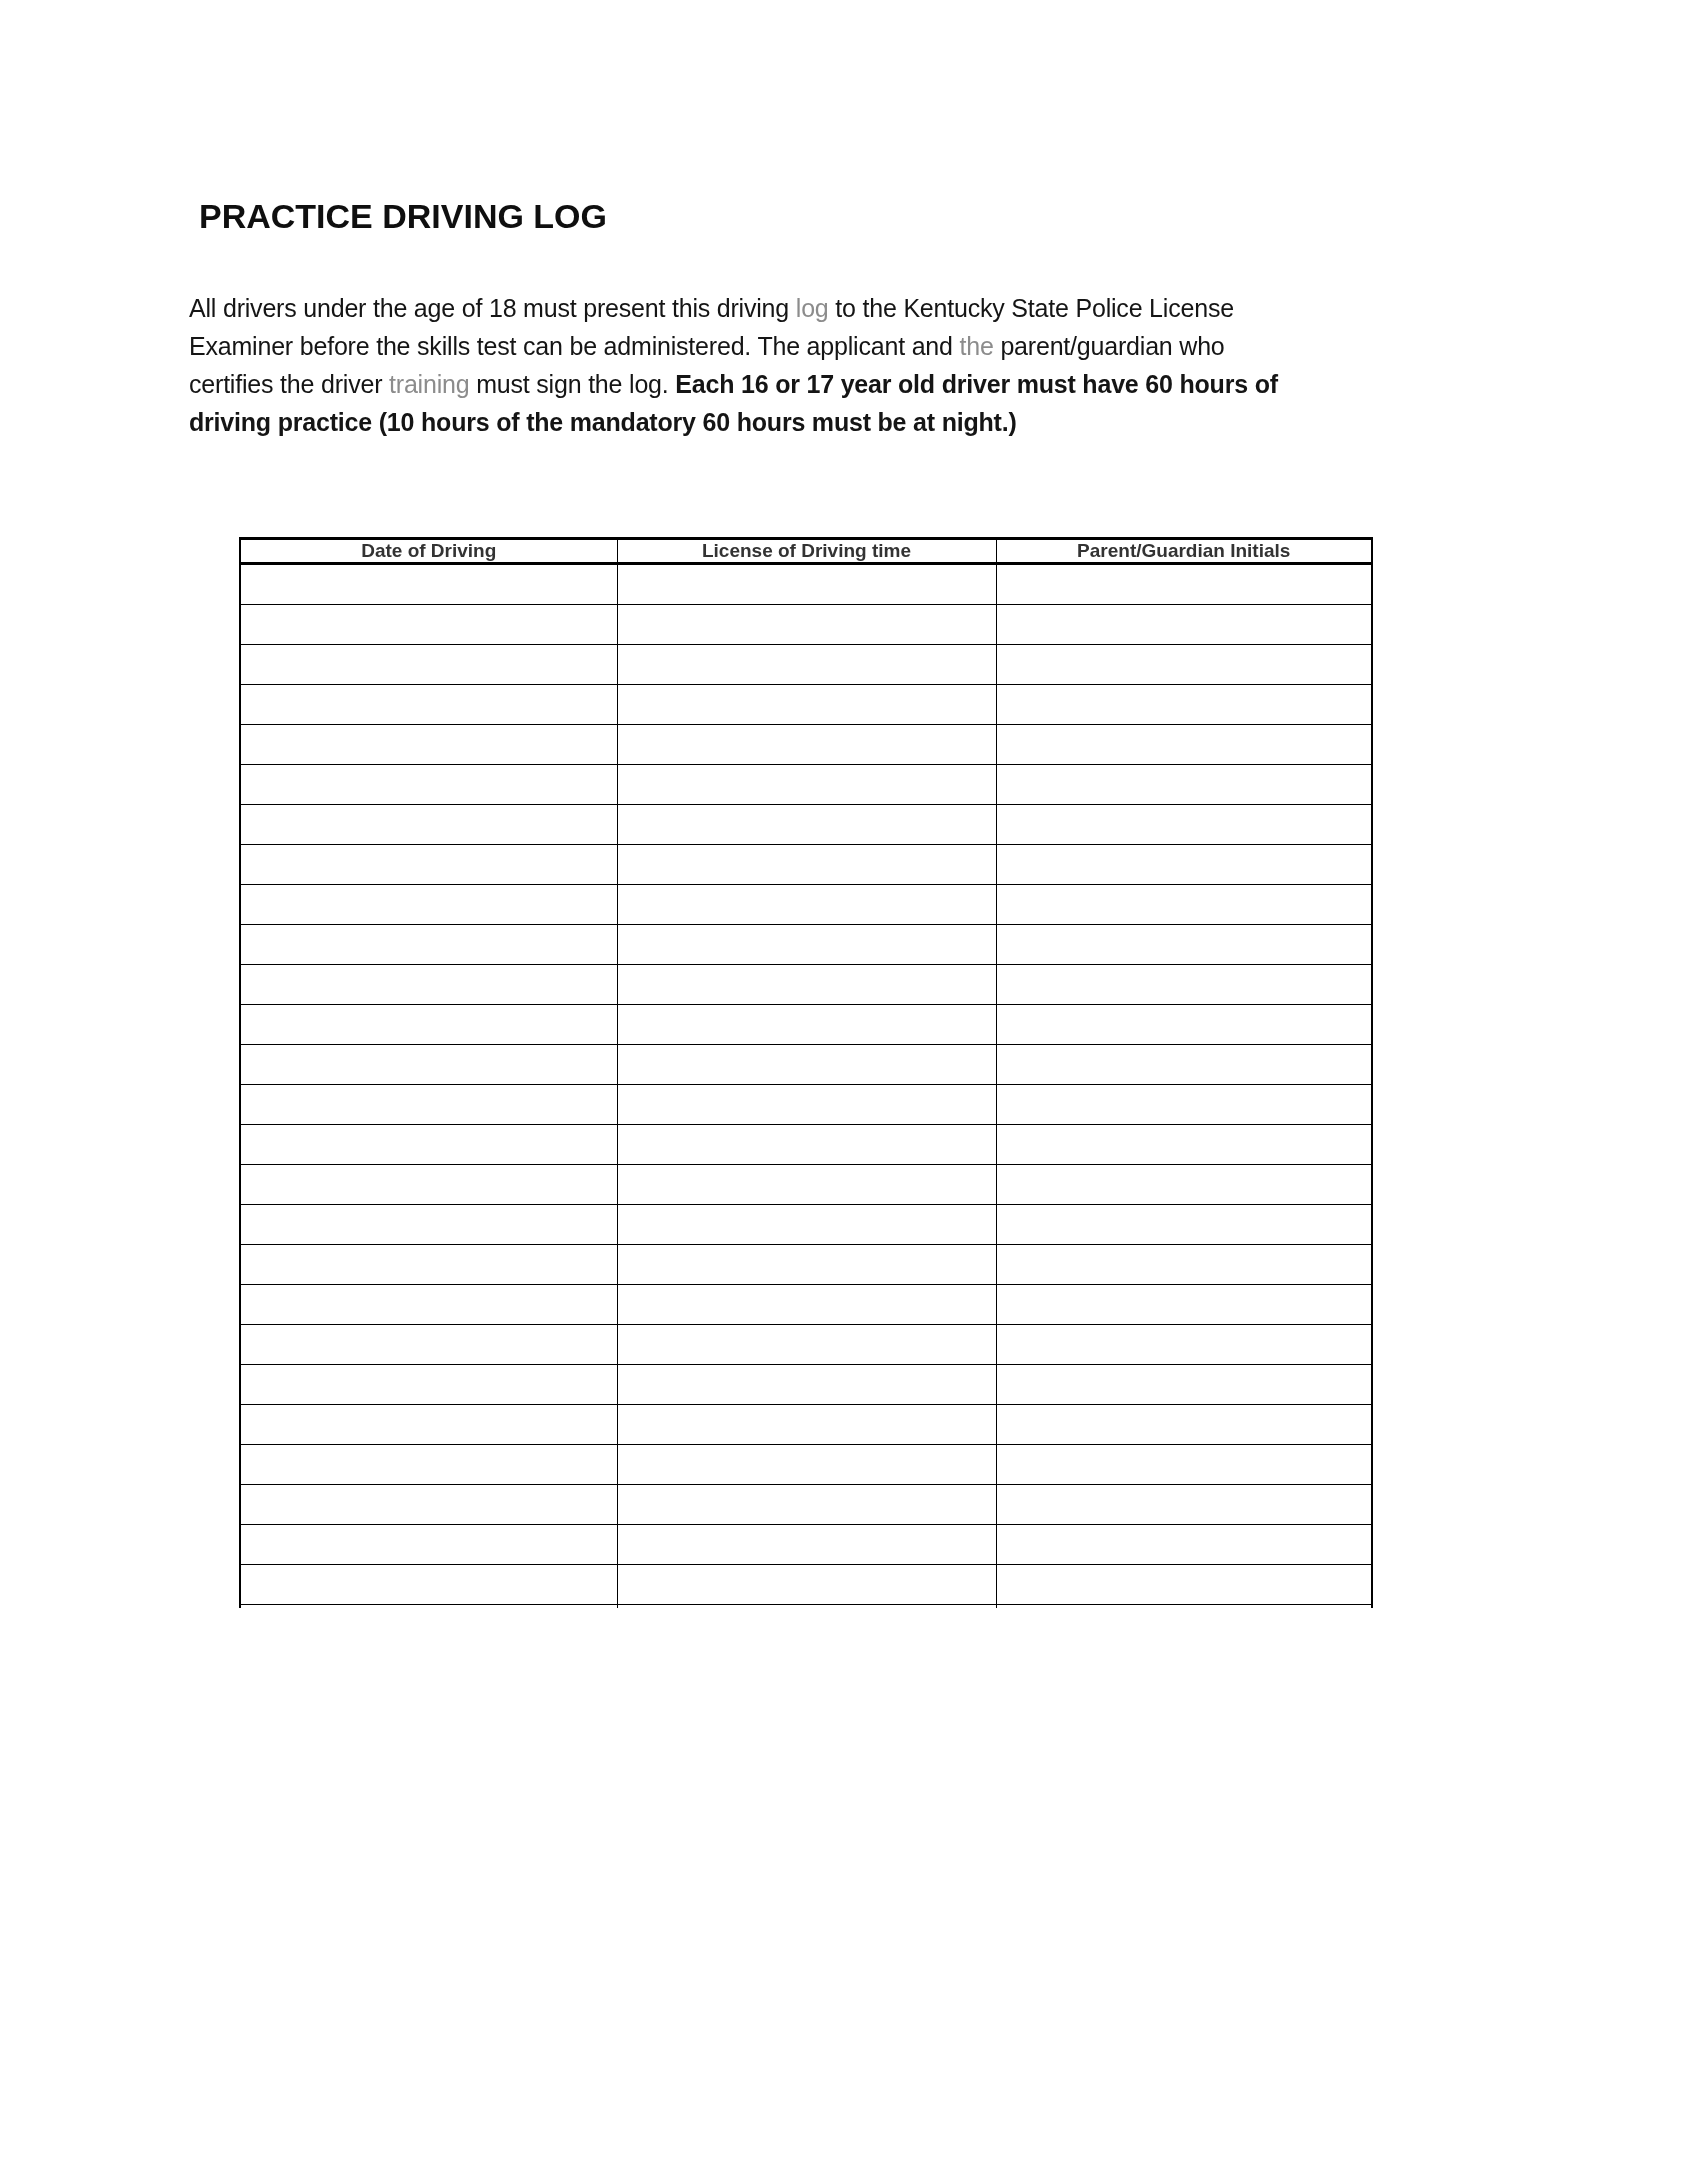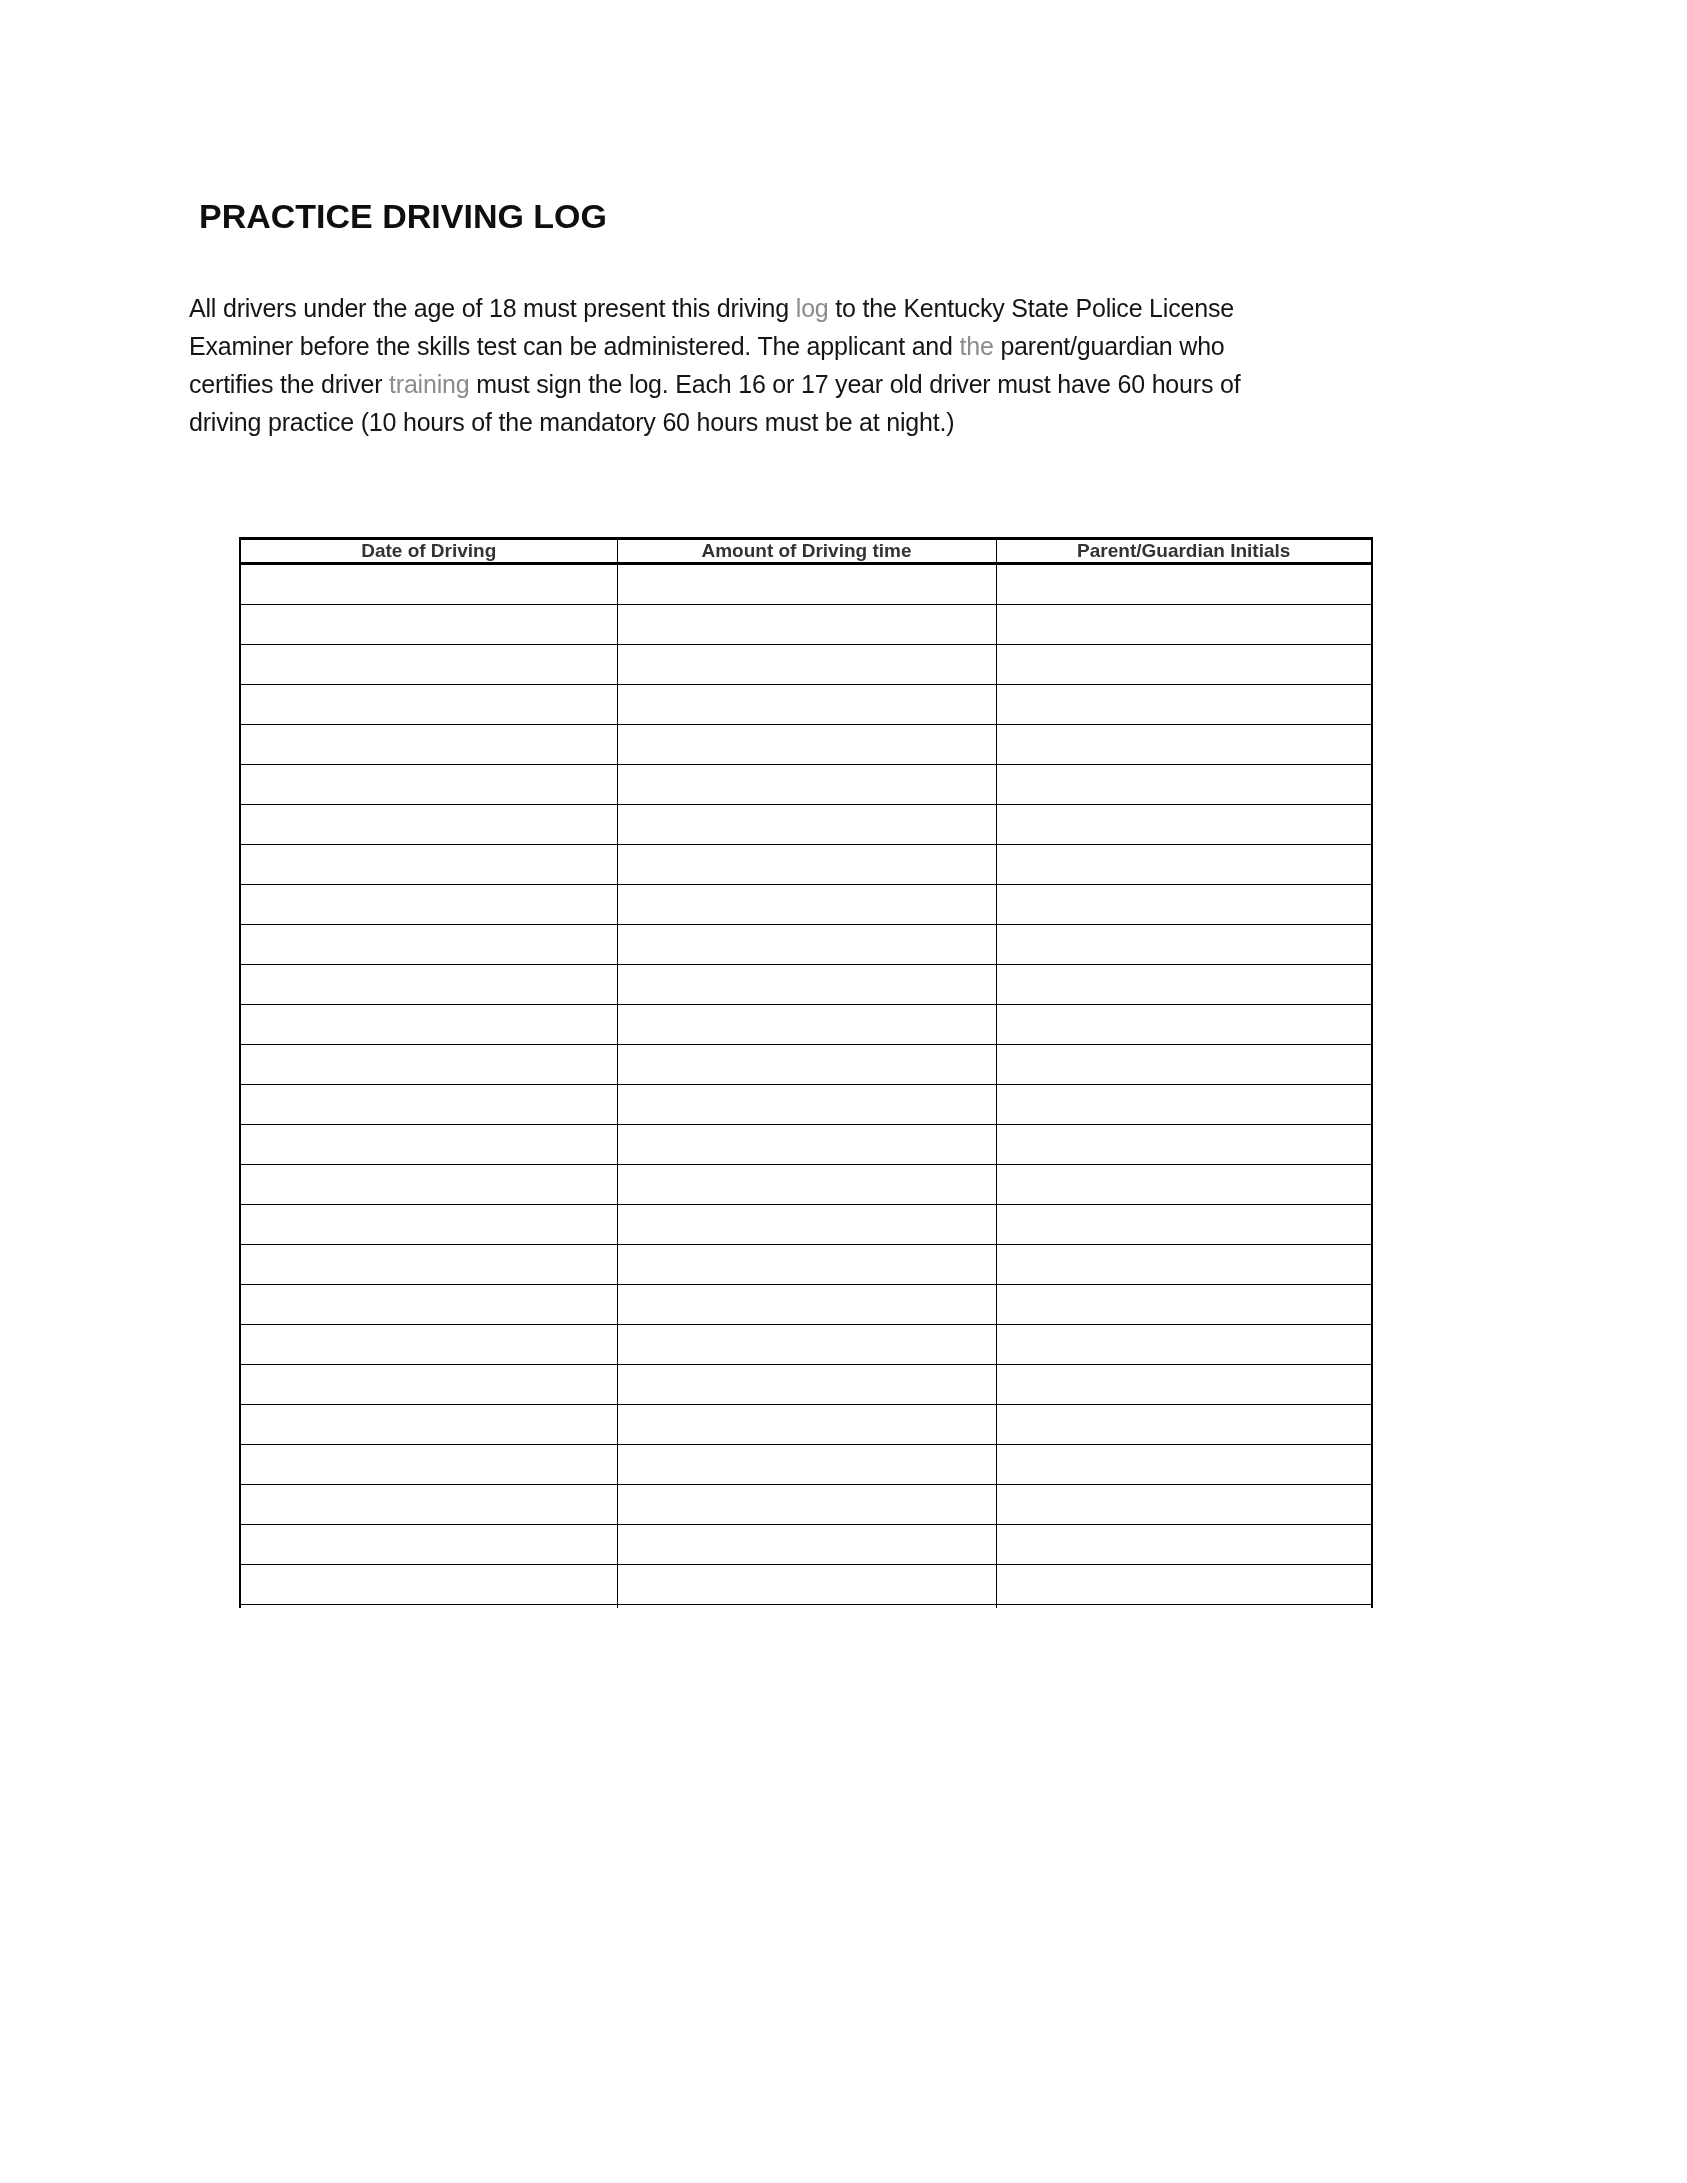--- a/index.html
+++ b/index.html
@@ -32,21 +32,21 @@
     left: 189px;
     top: 289px;
     width: 1363px;
     margin: 0;
     font-size: 25px;
     line-height: 38px;
     color: #151515;
     letter-spacing: -0.2px;
   }
   .intro .run-gray { color: #8c8c8c; }
-  .intro .run-bold { font-weight: 400; }
+  .intro .run-bold { font-weight: 700; }
   .section-heading {
     position: absolute;
     left: 255px;
     top: 464px;
     margin: 0;
     font-size: 31px;
     line-height: 1.1;
     font-weight: 700;
     color: #3d3d3d;
     white-space: nowrap;
@@ -100,21 +100,21 @@
 
   <table class="log-table">
     <colgroup>
       <col class="c1">
         <col class="c2">
         <col class="c3">
     </colgroup>
     <thead>
       <tr id="header-row">
           <th>Date of Driving</th>
-          <th>Amount of Driving time</th>
+          <th>License of Driving time</th>
           <th>Parent/Guardian Initials</th>
         </tr>
     </thead>
     <tbody id="table-body">
         <tr>
           <td></td>
           <td></td>
           <td></td>
         </tr>
         <tr>

